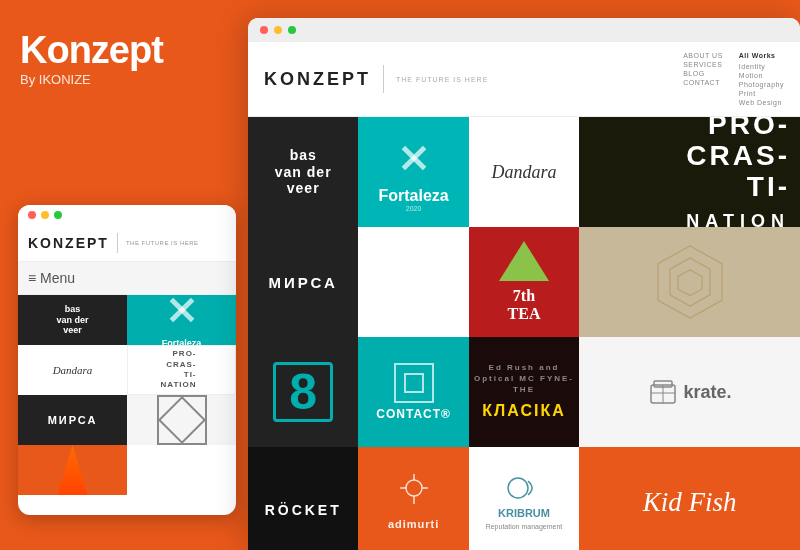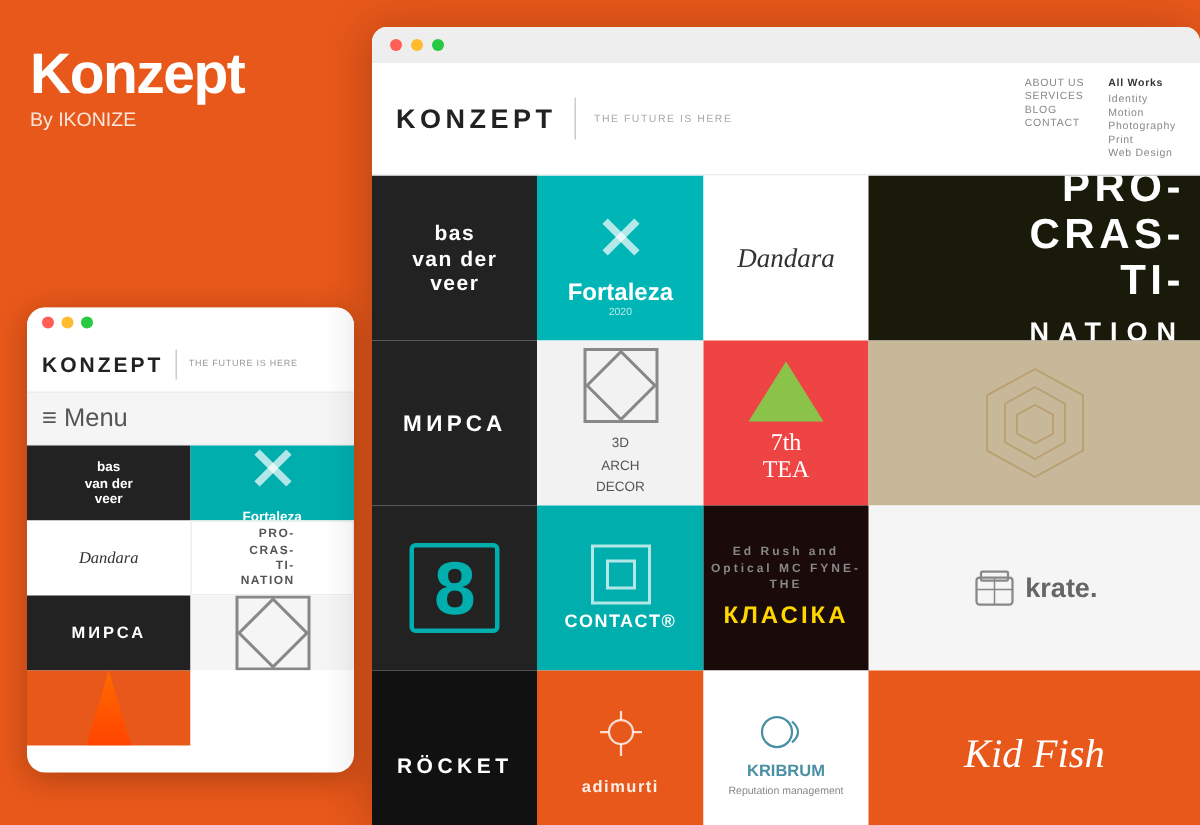--- a/index.html
+++ b/index.html
@@ -102,21 +102,21 @@
       letter-spacing: 0.5px;
     }
 
     .mobile-nav {
       background: #f5f5f5;
       padding: 7px 10px;
       border-bottom: 1px solid #eee;
     }
 
     .mobile-nav-text {
-      font-size: 17px;
+      font-size: 14px;
       color: #555;
     }
 
     .mobile-grid {
       display: grid;
       grid-template-columns: 1fr 1fr;
       grid-template-rows: repeat(4, 50px);
     }
 
     .mg-cell {
@@ -269,21 +269,21 @@
 
     
     .dg-bas { background: #222; grid-column: 1; grid-row: 1; }
     .dg-fortaleza { background: #00B5B5; grid-column: 2; grid-row: 1; }
     .dg-dandara { background: #fff; grid-column: 3; grid-row: 1; }
     .dg-pro { background: #1a1a0a; grid-column: 4 / 6; grid-row: 1; }
 
     
     .dg-mirca { background: #222; grid-column: 1; grid-row: 2; }
     .dg-archd { background: #f2f2f2; grid-column: 2; grid-row: 2; }
-    .dg-tea { background: #ef4444; grid-column: 3; grid-row: 2; }
+    .dg-tea { background: #b91c1c; grid-column: 3; grid-row: 2; font-weight: bold; }
     .dg-geo { background: #c8b89a; grid-column: 4 / 6; grid-row: 2; }
 
     
     .dg-icon8 { background: #222; grid-column: 1; grid-row: 3; }
     .dg-quatchem { background: #00AEAE; grid-column: 2; grid-row: 3; }
     .dg-klasika { background: #1a0a0a; grid-column: 3; grid-row: 3; }
     .dg-krate { background: #f5f5f5; grid-column: 4 / 6; grid-row: 3; }
 
     
     .dg-rocket { background: #111; grid-column: 1; grid-row: 4; }
@@ -579,26 +579,20 @@
     <div class="dg-cell dg-dandara">
       <div class="dg-text-dandara">Dandara</div>
     </div>
     <div class="dg-cell dg-pro">
       <div class="dg-text-pro">PRO-<br>CRAS-<br>TI-<br><span style="font-size:18px;letter-spacing:6px;">NATION</span></div>
     </div>
 
     <div class="dg-cell dg-mirca">
       <div class="dg-text-mirca">МИРСА</div>
     </div>
-    <div class="dg-cell dg-archd">
-      <div style="text-align:center">
-        <div class="archd-square" style="margin:0 auto 6px;"></div>
-        <div class="dg-text-archd">3D<br>ARCH<br>DECOR</div>
-      </div>
-    </div>
     <div class="dg-cell dg-tea">
       <div style="text-align:center">
         <div class="tea-mountain" style="margin:0 auto 6px;"></div>
         <div class="dg-text-tea" style="font-size:16px;">7th<br>TEA</div>
       </div>
     </div>
     <div class="dg-cell dg-geo">
       <svg class="dg-geo-shape" viewBox="0 0 100 100">
         <polygon class="geo-hex" points="50,5 90,27 90,73 50,95 10,73 10,27" stroke="#b8a070" fill="none" stroke-width="2"></polygon>
         <polygon class="geo-hex" points="50,20 75,34 75,66 50,80 25,66 25,34" stroke="#b8a070" fill="none" stroke-width="1.5"></polygon>

